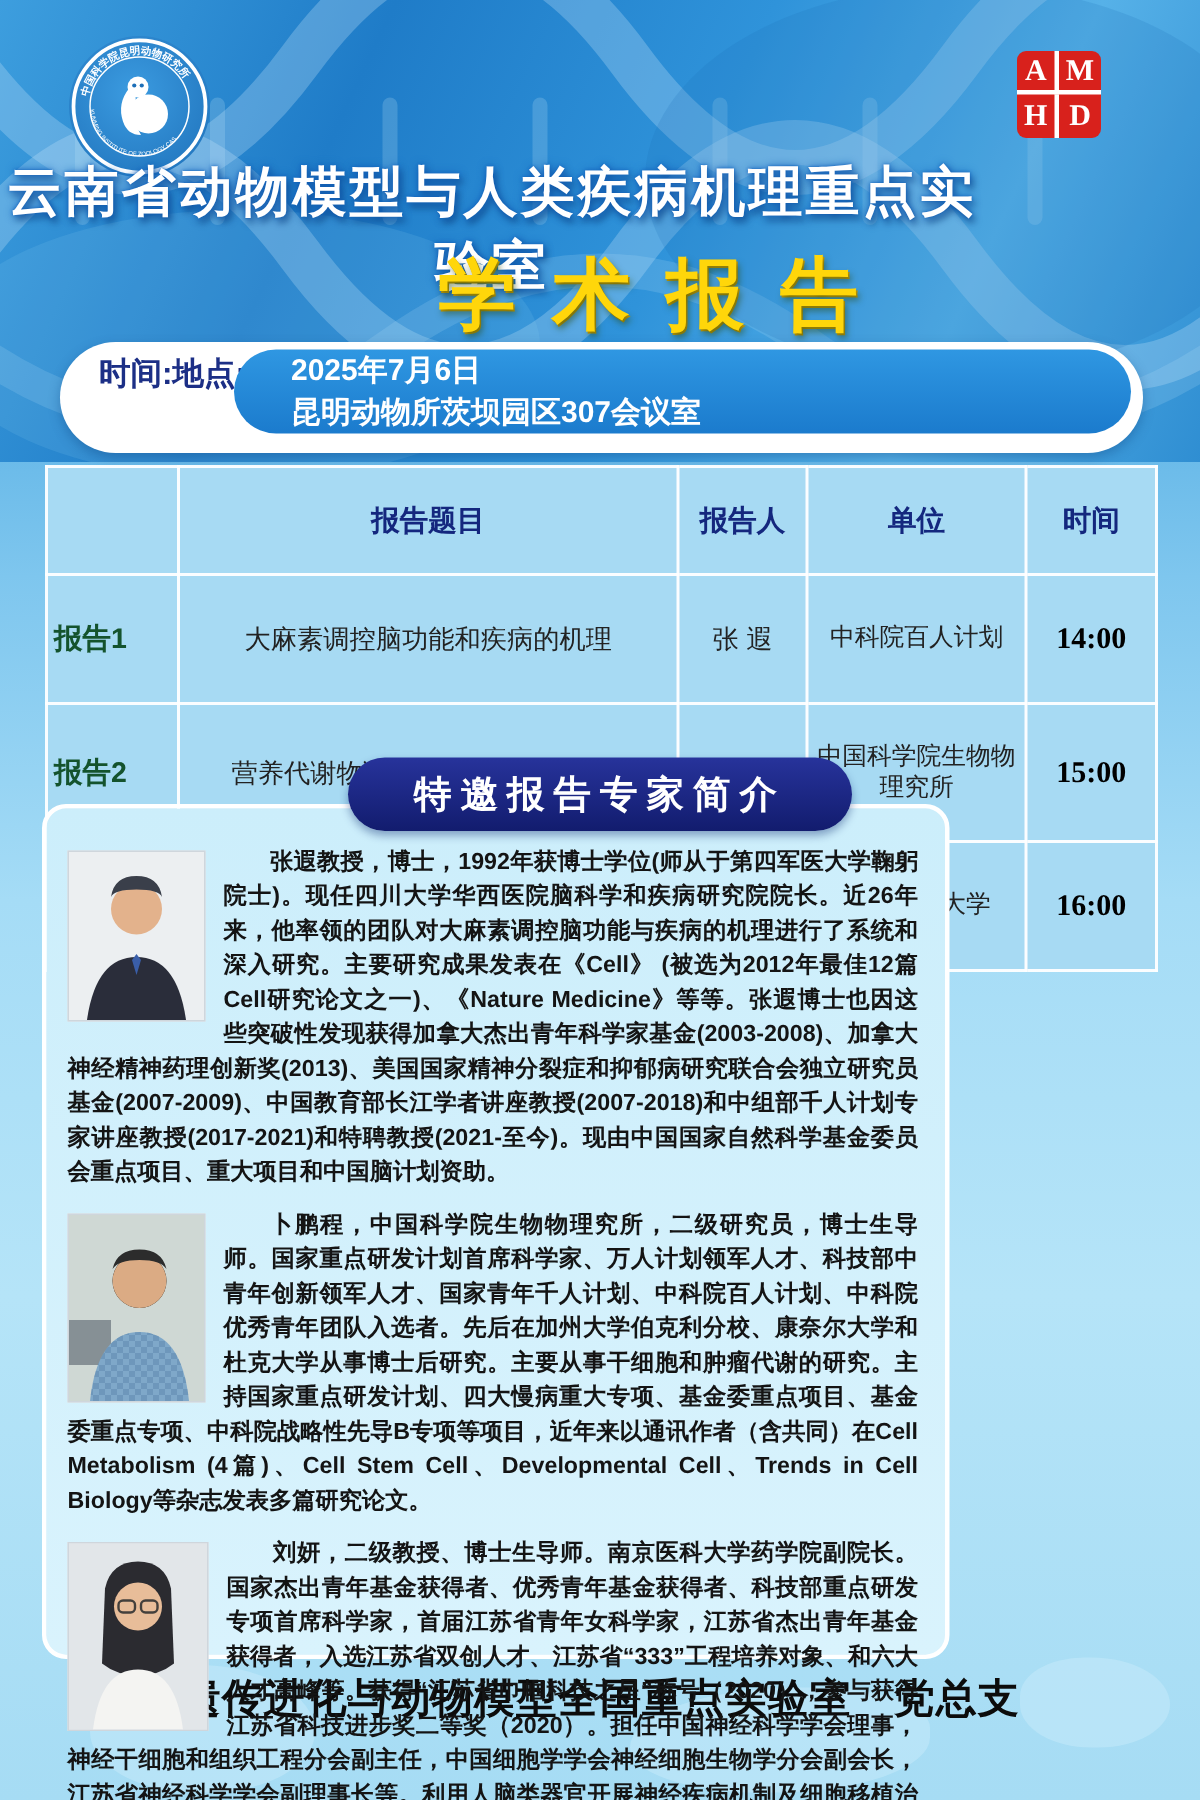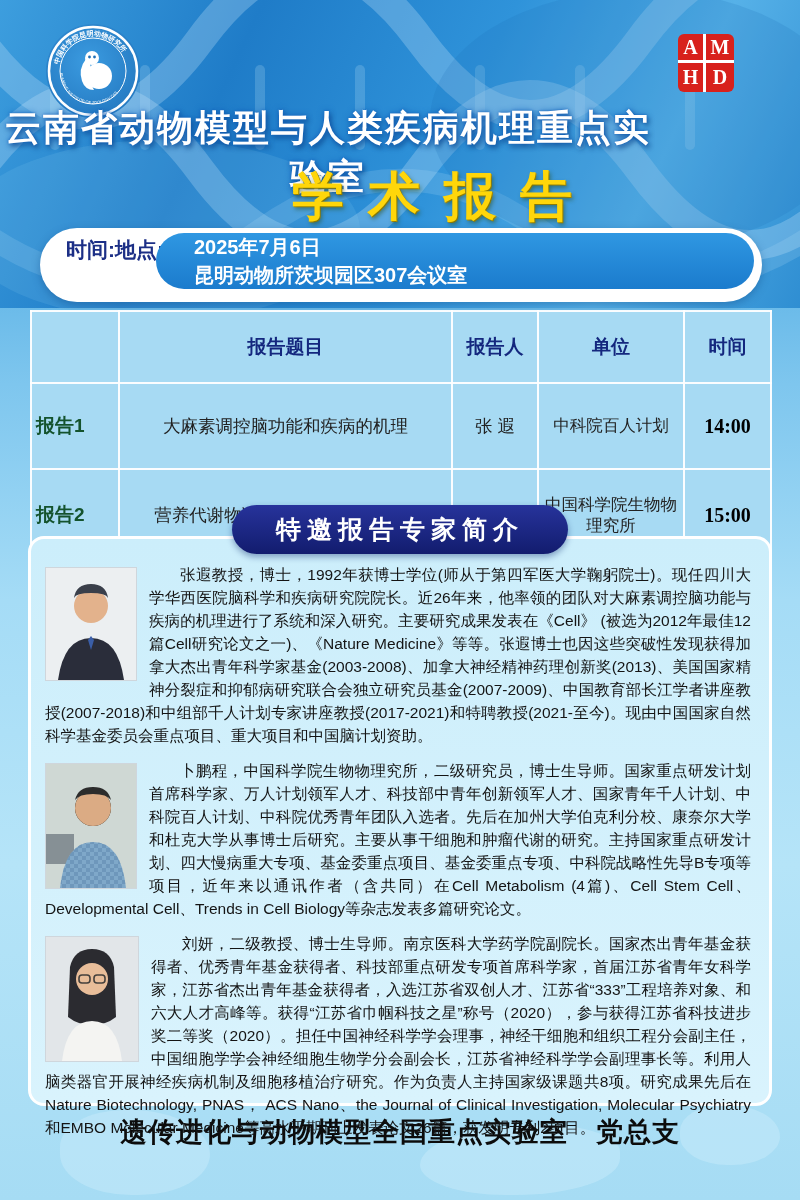--- a/index.html
+++ b/index.html
@@ -42,23 +42,23 @@
   td.r-label{text-align:left;font-weight:bold;color:#14532d;font-size:19px;}
   td.r-title{text-align:center;padding-left:14px;color:#222;font-size:17.5px;}
   td.r-speaker{text-align:center;color:#222;font-size:17.5px;}
   td.r-aff{text-align:center;color:#222;font-size:16.5px;line-height:1.3;}
   td.r-time{text-align:center;color:#000;font-weight:bold;font-size:20px;font-family:"Liberation Serif","DejaVu Serif",serif;}
   tr.row1 td{height:52px;} tr.row2 td{height:58px;} tr.row3 td{height:52px;margin-left:20px;}
   
   .experts-pill{position:absolute;top:493px;left:50%;transform:translateX(-50%);z-index:3;
                 background:linear-gradient(180deg,#27339b,#121c6e);color:#fff;font-weight:bold;font-size:25px;
                 letter-spacing:6px;padding:8px 44px;border-radius:26px;box-shadow:0 3px 6px rgba(10,40,110,.4);margin-top:12px;}
-  .experts-panel{position:absolute;top:536px;left:28px;width:744px;height:570px;box-sizing:border-box;
+  .experts-panel{position:absolute;top:536px;left:28px;width:605px;height:570px;box-sizing:border-box;
                  background:linear-gradient(180deg,#cceefb 0%,#d9f3fd 100%);
-                 border:3px solid #fff;border-radius:16px;padding:24px 18px 10px 14px;z-index:2;}
+                 border:3px solid #fff;border-radius:16px;padding:24px 18px 10px 14px;z-index:2;font-weight:bold;}
   .bio{text-align:justify;color:#141414;font-size:15.5px;line-height:23px;text-indent:2em;margin-bottom:12px;}
   .bio::after{content:"";display:block;clear:both;}
   .portrait{float:left;margin:4px 12px 2px 0;border:1px solid #cfd6dc;background:#e9ebee;}
   
   .footer{position:absolute;top:1112px;left:0;width:800px;text-align:center;color:#0c0c0c;}
   .footer div{font-size:27px;font-weight:bold;line-height:40px;letter-spacing:1px;}
   .map-blob{position:absolute;background:#c4e9f9;opacity:.55;border-radius:45% 55% 50% 50%;}
 </style>
 </head>
 <body>

